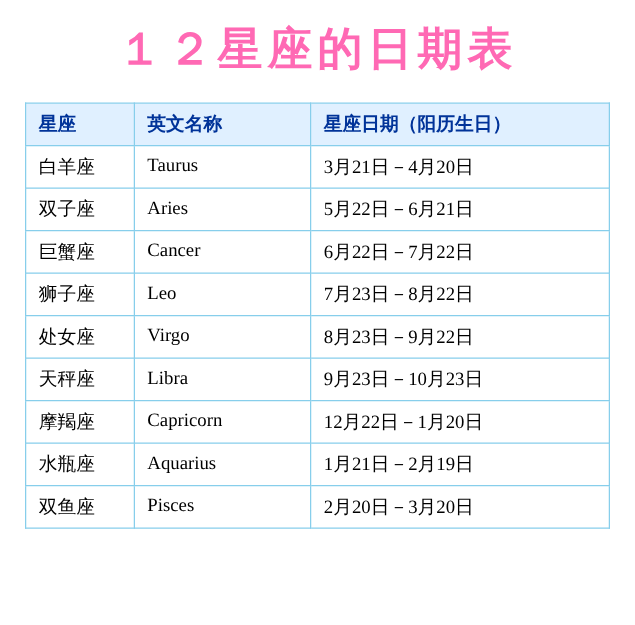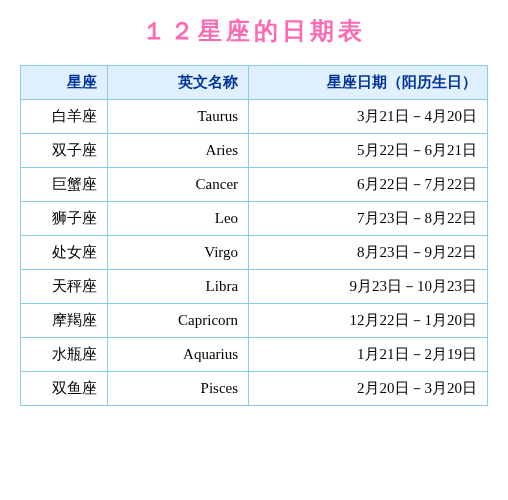--- a/index.html
+++ b/index.html
@@ -13,39 +13,39 @@
       min-height: 500px;
       background: #fff;
       font-family: "SimSun", "宋体", serif;
       display: flex;
       flex-direction: column;
       align-items: center;
       padding: 15px 20px;
     }
 
     .page-title {
-      font-size: 24px;
+      font-size: 36px;
       color: #ff69b4;
       letter-spacing: 4px;
       margin-bottom: 18px;
       font-weight: bold;
       font-family: Liberation Mono, monospace;
     }
 
     .zodiac-table {
       width: 100%;
       border-collapse: collapse;
       font-size: 15px;
     }
 
     .zodiac-table th,
     .zodiac-table td {
       border: 1px solid #87ceeb;
       padding: 7px 10px;
-      text-align: right;
+      text-align: left;
     }
 
     .zodiac-table thead tr {
       background: #e0f0ff;
     }
 
     .zodiac-table thead th {
       font-size: 15px;
       color: #003399;
       font-weight: bold;

